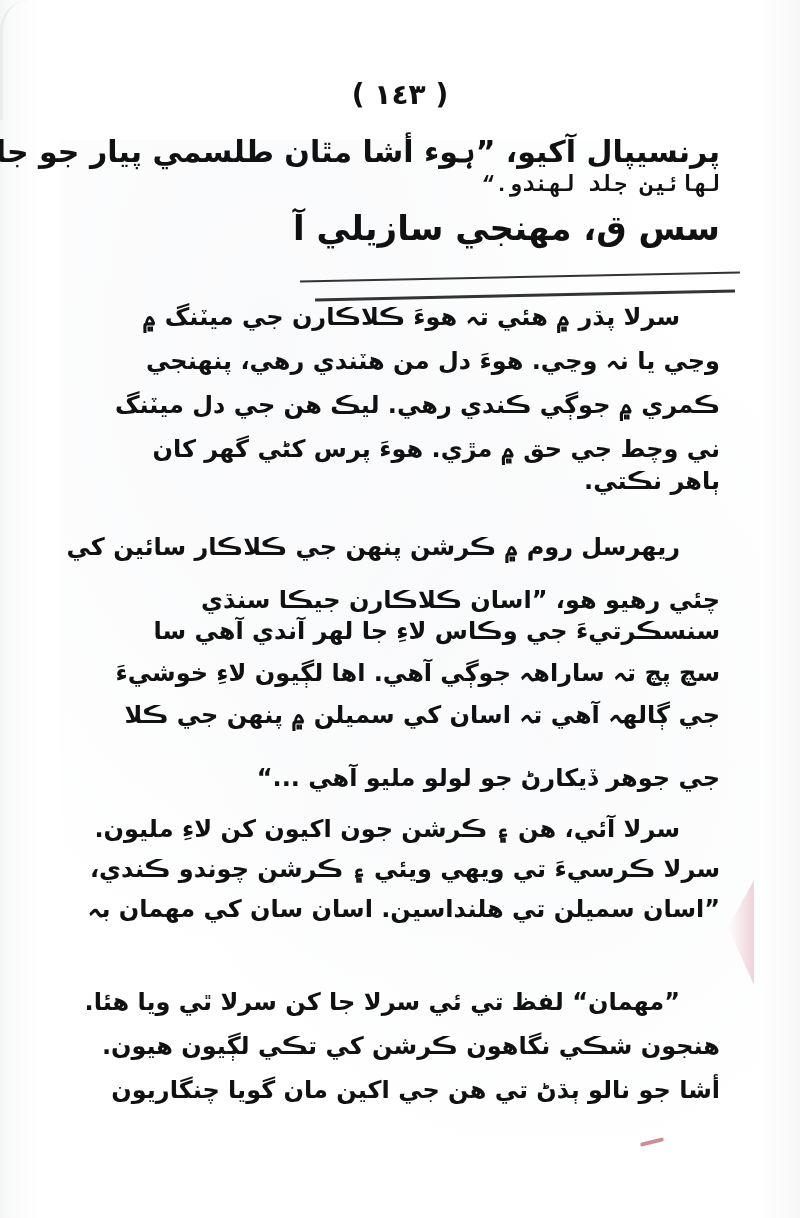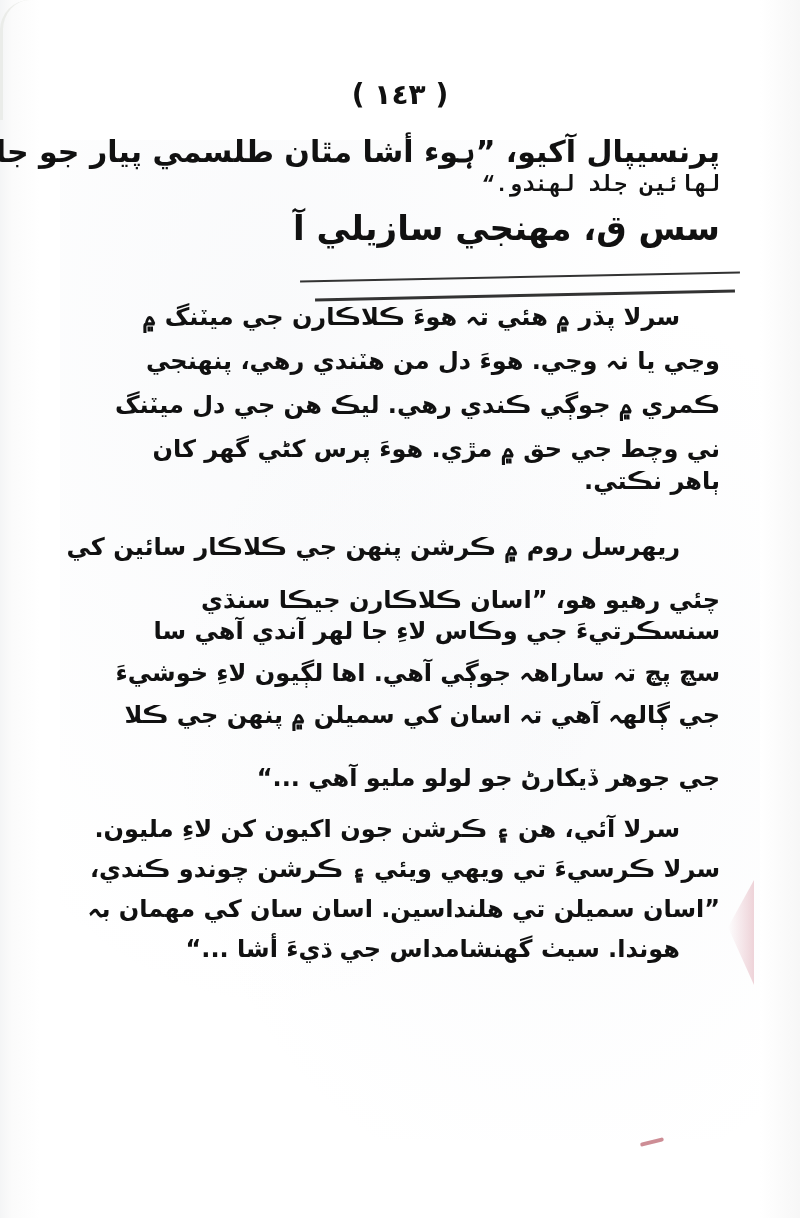--- a/index.html
+++ b/index.html
@@ -126,16 +126,20 @@
     <div class="line" style="top:84px;">سنسڪرتيءَ جي وڪاس لاءِ جا لهر آندي آهي سا</div>
     <div class="line" style="top:126px;">سچ پچ تہ ساراهہ جوڳي آهي. اها لڳيون لاءِ خوشيءَ</div>
     <div class="line" style="top:168px;">جي ڳالهہ آهي تہ اسان کي سميلن ۾ پنهن جي ڪلا</div>
     <div class="line" style="top:210px;margin-top:21px;">جي جوهر ڏيکارڻ جو لولو مليو آهي ...“</div>
   </div>
 
   <div class="text-block" style="right:80px; top:812px; width:640px; height:160px;margin-left:12px;">
     <div class="line" style="top:0px; right:40px;">سرلا آئي، هن ۽ ڪرشن جون اکيون کن لاءِ مليون.</div>
     <div class="line" style="top:40px;">سرلا ڪرسيءَ تي ويهي ويئي ۽ ڪرشن چوندو ڪندي،</div>
     <div class="line" style="top:80px;">”اسان سميلن تي هلنداسين. اسان سان کي مهمان بہ</div>
-    <div class="line" style="top:120px; right:40px;">هوندا. سيٺ گهنشامداس جي ڌيءَ أشا ...“</div>
   </div>
 
+  <div class="text-block" style="right:80px; top:985px; width:640px; height:140px;">
+    <div class="line" style="top:0px; right:40px;">”مهمان“ لفظ تي ئي سرلا جا کن سرلا ٿي ويا هئا.</div>
+    <div class="line" style="top:44px;">هنجون شڪي نگاهون ڪرشن کي تڪي لڳيون هيون.</div>
+    <div class="line" style="top:88px;">أشا جو نالو ٻڌڻ تي هن جي اکين مان گويا چنگاريون</div>
+  </div>
 </div>
 
 </body></html>

